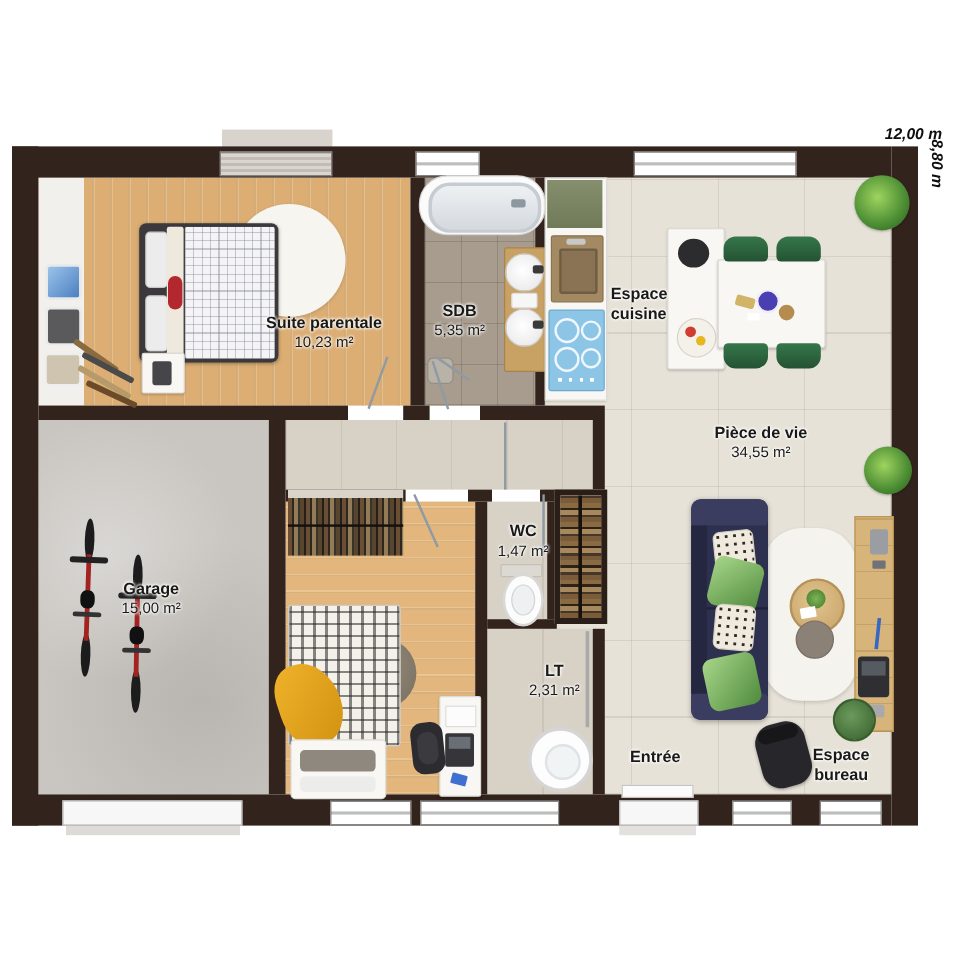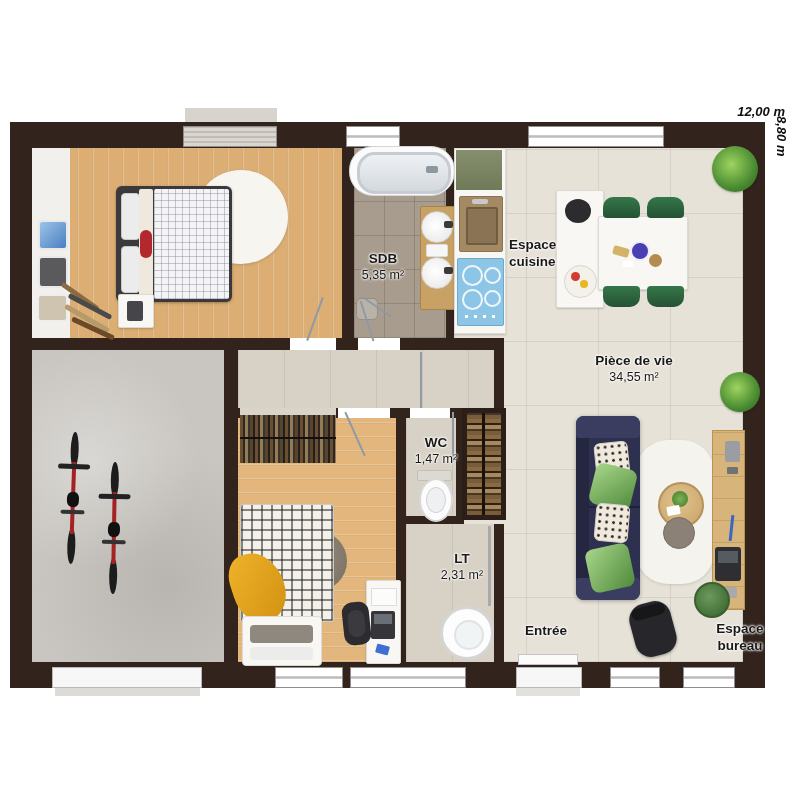--- a/index.html
+++ b/index.html
@@ -228,42 +228,50 @@
   <div class="furn" style="left:462px;top:408px;width:44px;height:112px;border:5px solid #2a1f18;background:#c9bfae;box-sizing:border-box;z-index:8;">
     <div class="abs clothes-h" style="left:0;top:0;width:34px;height:102px;"></div>
     <div class="abs" style="left:15px;top:0;width:3px;height:102px;background:#18120d;"></div>
   </div>
   <div class="furn" style="left:440px;top:606px;width:54px;height:54px;border-radius:50%;background:#fdfdfd;border:3px solid #d5d5d5;box-sizing:border-box;">
     <div class="abs" style="left:11px;top:11px;width:26px;height:26px;border-radius:50%;background:#f1f4f5;border:2px solid #dfe3e5;"></div>
   </div>
   <div class="doorline" style="left:488px;top:526px;width:3px;height:80px;background:#a9a9a9;"></div>
   <div class="doorline" style="left:420px;top:352px;width:2px;height:56px;"></div>
 
+  <div class="rlabel" style="left:195px;top:261px;width:150px;">
+    <span class="rname">Suite parentale</span>
+    <span class="rarea">10,23 m²</span>
+  </div>
   <div class="rlabel" style="left:343px;top:251px;width:80px;">
     <span class="rname">SDB</span>
     <span class="rarea">5,35 m²</span>
   </div>
   <div class="rlabel" style="left:509px;top:237px;width:64px;text-align:left;">
     <span class="rname">Espace cuisine</span>
   </div>
   <div class="rlabel" style="left:569px;top:353px;width:130px;">
     <span class="rname">Pièce de vie</span>
     <span class="rarea">34,55 m²</span>
   </div>
+  <div class="rlabel" style="left:71px;top:483px;width:110px;">
+    <span class="rname">Garage</span>
+    <span class="rarea">15,00 m²</span>
+  </div>
   <div class="rlabel" style="left:401px;top:435px;width:70px;">
     <span class="rname">WC</span>
     <span class="rarea">1,47 m²</span>
   </div>
   <div class="rlabel" style="left:427px;top:551px;width:70px;">
     <span class="rname">LT</span>
     <span class="rarea">2,31 m²</span>
   </div>
   <div class="rlabel" style="left:501px;top:623px;width:90px;">
     <span class="rname">Entrée</span>
   </div>
-  <div class="rlabel" style="left:703px;top:621px;width:74px;">
+  <div class="rlabel" style="left:664px;top:621px;width:74px;">
     <span class="rname">Espace bureau</span>
   </div>
 
   <div class="dim" style="left:695px;top:104px;width:90px;text-align:right;">12,00 m</div>
   <div class="dim" style="left:774px;top:116px;height:70px;writing-mode:vertical-rl;">8,80 m</div>
 
 </div>
 
 </body></html>

